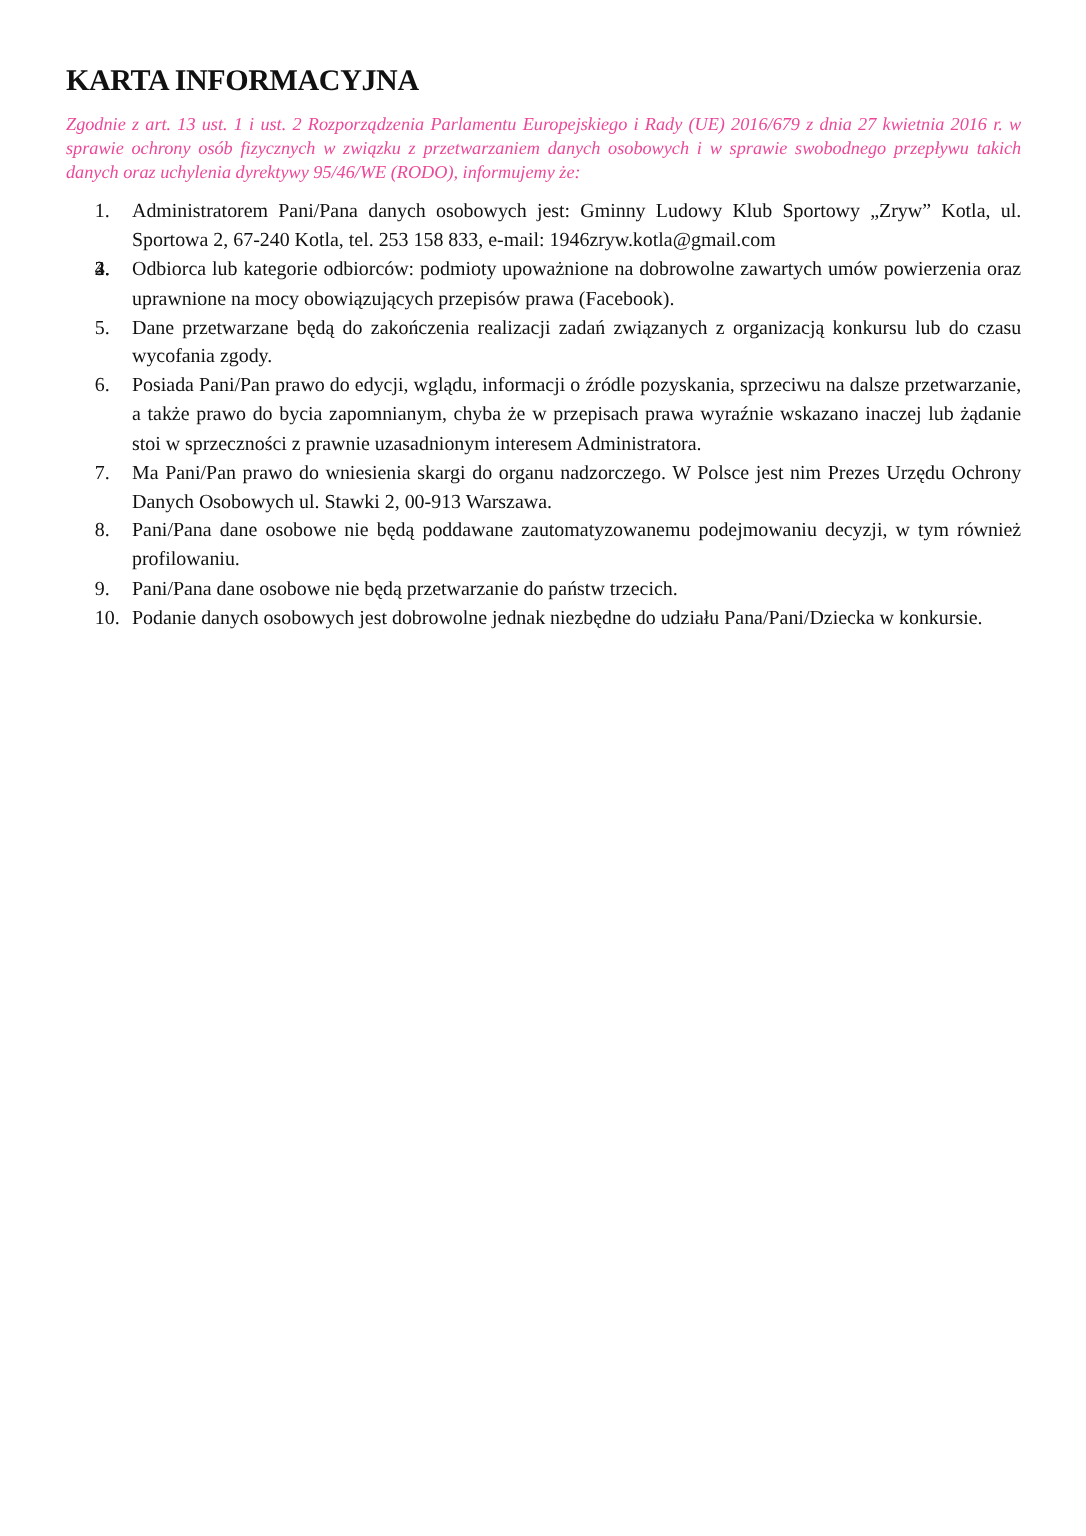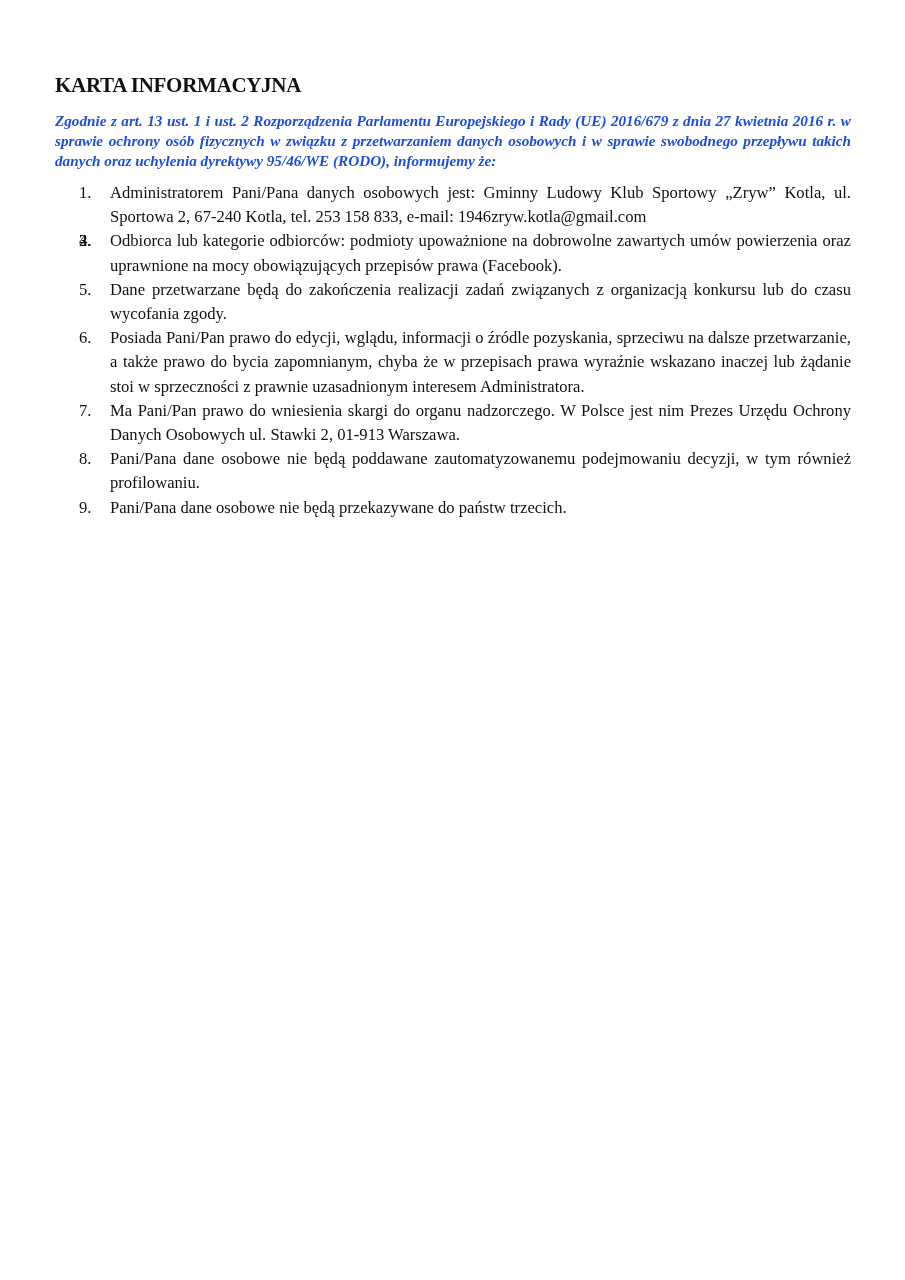--- a/index.html
+++ b/index.html
@@ -17,33 +17,32 @@
     }
     .page {
       position: absolute;
       left: 55px;
       top: 55px;
       width: 796px;
     }
     .title {
       font-family: "Liberation Serif", serif;
       font-weight: bold;
-      font-size: 21px;
+      font-size: 25px;
       letter-spacing: -0.3px;
-      margin: 17px 0 13px 0;
+      margin: 0 0 13px 0;
       line-height: 26px;
     }
     .intro {
       font-style: italic;
       font-size: 15.2px;
       line-height: 20px;
       text-align: justify;
       margin: 0 0 10px 0;
-      color: #1d4ed8;
-      font-weight: bold;
+      color: #ec4899;
     }
     ol.items {
       list-style: none;
       margin: 0;
       padding: 0;
     }
     ol.items li {
       position: relative;
       padding-left: 55px;
       font-size: 16.6px;
@@ -65,17 +64,18 @@
 <div class="page">
   <h1 class="title">KARTA INFORMACYJNA</h1>
   <p class="intro">Zgodnie z art. 13 ust. 1 i ust. 2 Rozporządzenia Parlamentu Europejskiego i Rady (UE) 2016/679 z dnia 27 kwietnia 2016 r. w sprawie ochrony osób fizycznych w związku z przetwarzaniem danych osobowych i w sprawie swobodnego przepływu takich danych oraz uchylenia dyrektywy 95/46/WE (RODO), informujemy że:</p>
   <ol class="items">
     <li><span class="num">1.</span><span>Administratorem Pani/Pana danych osobowych jest: Gminny Ludowy Klub Sportowy „Zryw” Kotla, ul. Sportowa 2, 67-240 Kotla, tel. 253 158 833, e-mail: 1946zryw.kotla@gmail.com</span></li>
     <li><span class="num">2.</span></li>
     <li><span class="num">3.</span></li>
     <li><span class="num">4.</span><span>Odbiorca lub kategorie odbiorców: podmioty upoważnione na dobrowolne zawartych umów powierzenia oraz uprawnione na mocy obowiązujących przepisów prawa (Facebook).</span></li>
     <li><span class="num">5.</span><span>Dane przetwarzane będą do zakończenia realizacji zadań związanych z organizacją konkursu lub do czasu wycofania zgody.</span></li>
     <li><span class="num">6.</span><span>Posiada Pani/Pan prawo do edycji, wglądu, informacji o źródle pozyskania, sprzeciwu na dalsze przetwarzanie, a także prawo do bycia zapomnianym, chyba że w przepisach prawa wyraźnie wskazano inaczej lub żądanie stoi w sprzeczności z prawnie uzasadnionym interesem Administratora.</span></li>
-    <li><span class="num">7.</span><span>Ma Pani/Pan prawo do wniesienia skargi do organu nadzorczego. W Polsce jest nim Prezes Urzędu Ochrony Danych Osobowych ul. Stawki 2, 01-913 Warszawa.</span></li>
+    <li><span class="num">7.</span><span>Ma Pani/Pan prawo do wniesienia skargi do organu nadzorczego. W Polsce jest nim Prezes Urzędu Ochrony Danych Osobowych ul. Stawki 2, 00-913 Warszawa.</span></li>
     <li><span class="num">8.</span><span>Pani/Pana dane osobowe nie będą poddawane zautomatyzowanemu podejmowaniu decyzji, w tym również profilowaniu.</span></li>
-    <li><span class="num">9.</span><span>Pani/Pana dane osobowe nie będą przekazywane do państw trzecich.</span></li>
+    <li><span class="num">9.</span><span>Pani/Pana dane osobowe nie będą przetwarzanie do państw trzecich.</span></li>
+    <li class="two-digit"><span class="num">10.</span><span>Podanie danych osobowych jest dobrowolne jednak niezbędne do udziału Pana/Pani/Dziecka w konkursie.</span></li>
   </ol>
 </div>
 
 </body></html>

